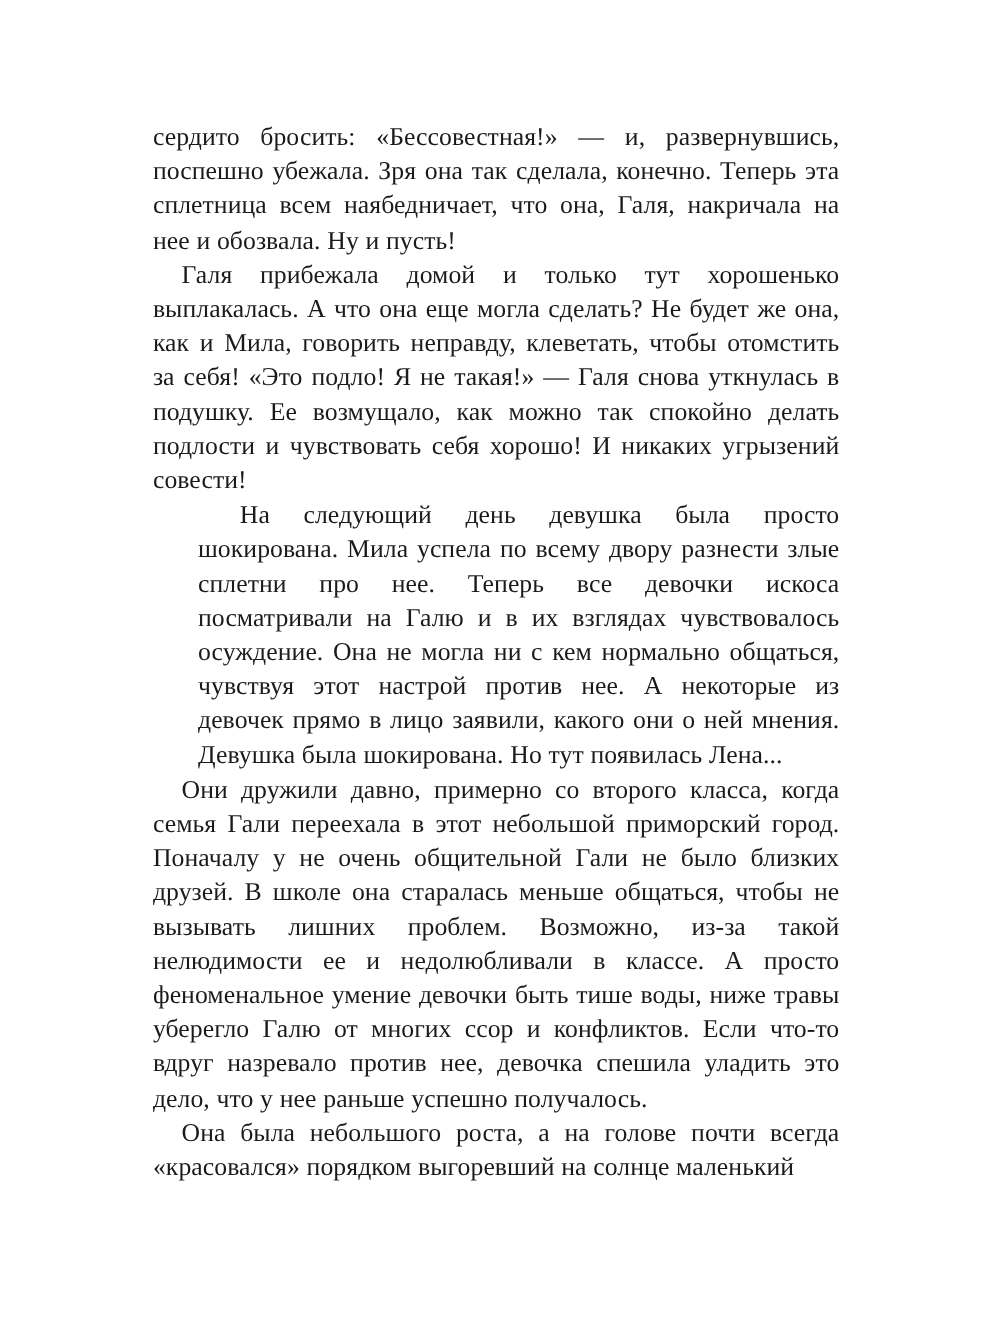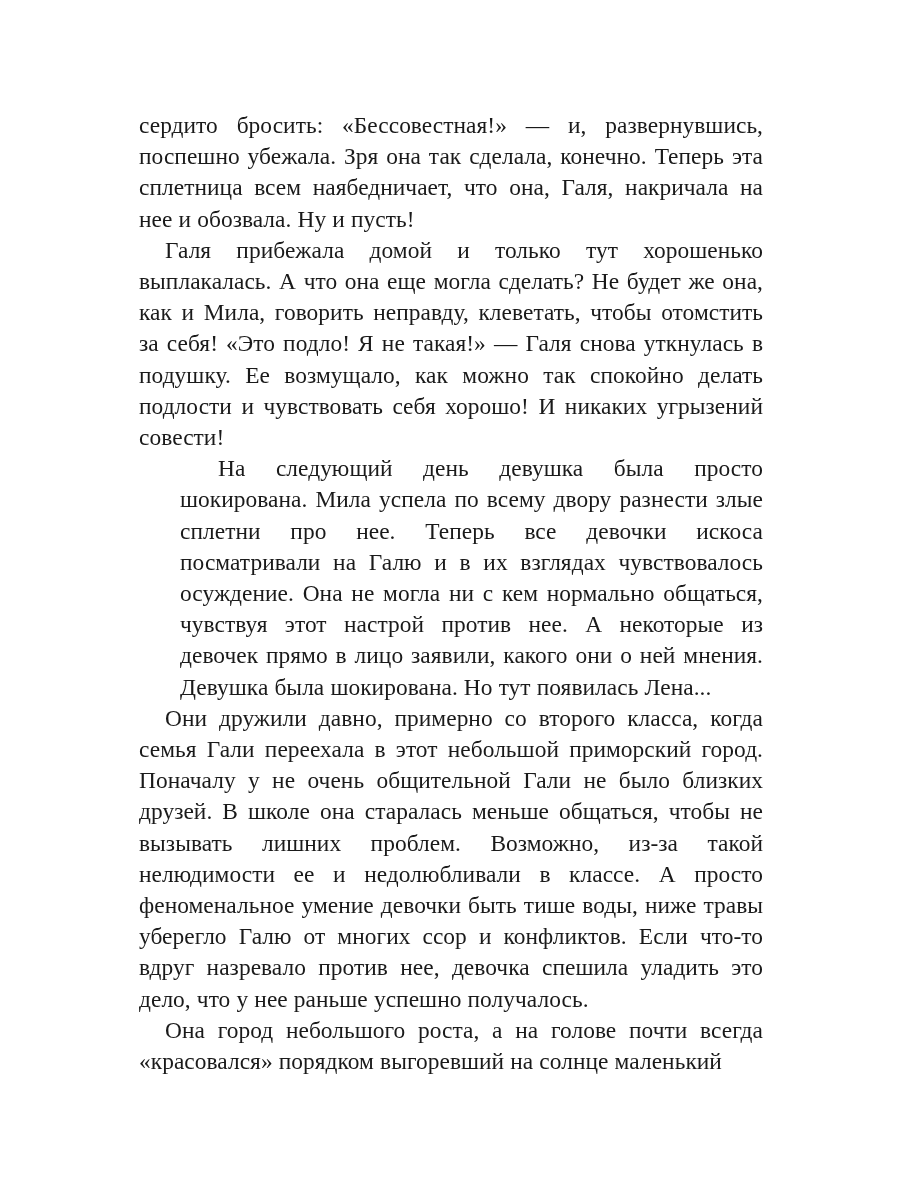--- a/index.html
+++ b/index.html
@@ -62,16 +62,16 @@
   <div class="text-block">
 
     <p class="para continuation">сердито бросить: «Бессовестная!» — и, развернувшись, поспешно убежала. Зря она так сделала, конечно. Теперь эта сплетница всем наябедничает, что она, Галя, накричала на нее и обозвала. Ну и пусть!</p>
 
     <p class="para">Галя прибежала домой и только тут хорошенько выплакалась. А что она еще могла сделать? Не будет же она, как и Мила, говорить неправду, клеветать, чтобы отомстить за себя! «Это подло! Я не такая!» — Галя снова уткнулась в подушку. Ее возмущало, как можно так спокойно делать подлости и чувствовать себя хорошо! И никаких угрызений совести!</p>
 
     <p class="para wide-indent">На следующий день девушка была просто шокирована. Мила успела по всему двору разнести злые сплетни про нее. Теперь все девочки искоса посматривали на Галю и в их взглядах чувствовалось осуждение. Она не могла ни с кем нормально общаться, чувствуя этот настрой против нее. А некоторые из девочек прямо в лицо заявили, какого они о ней мнения. Девушка была шокирована. Но тут появилась Лена...</p>
 
     <p class="para">Они дружили давно, примерно со второго класса, когда семья Гали переехала в этот небольшой приморский город. Поначалу у не очень общительной Гали не было близких друзей. В школе она старалась меньше общаться, чтобы не вызывать лишних проблем. Возможно, из-за такой нелюдимости ее и недолюбливали в классе. А просто феноменальное умение девочки быть тише воды, ниже травы уберегло Галю от многих ссор и конфликтов. Если что-то вдруг назревало против нее, девочка спешила уладить это дело, что у нее раньше успешно получалось.</p>
 
-    <p class="para">Она город небольшого роста, а на голове почти всегда «красовался» порядком выгоревший на солнце маленький</p>
+    <p class="para">Она была небольшого роста, а на голове почти всегда «красовался» порядком выгоревший на солнце маленький</p>
 
   </div>
 </div>
 
 </body></html>

